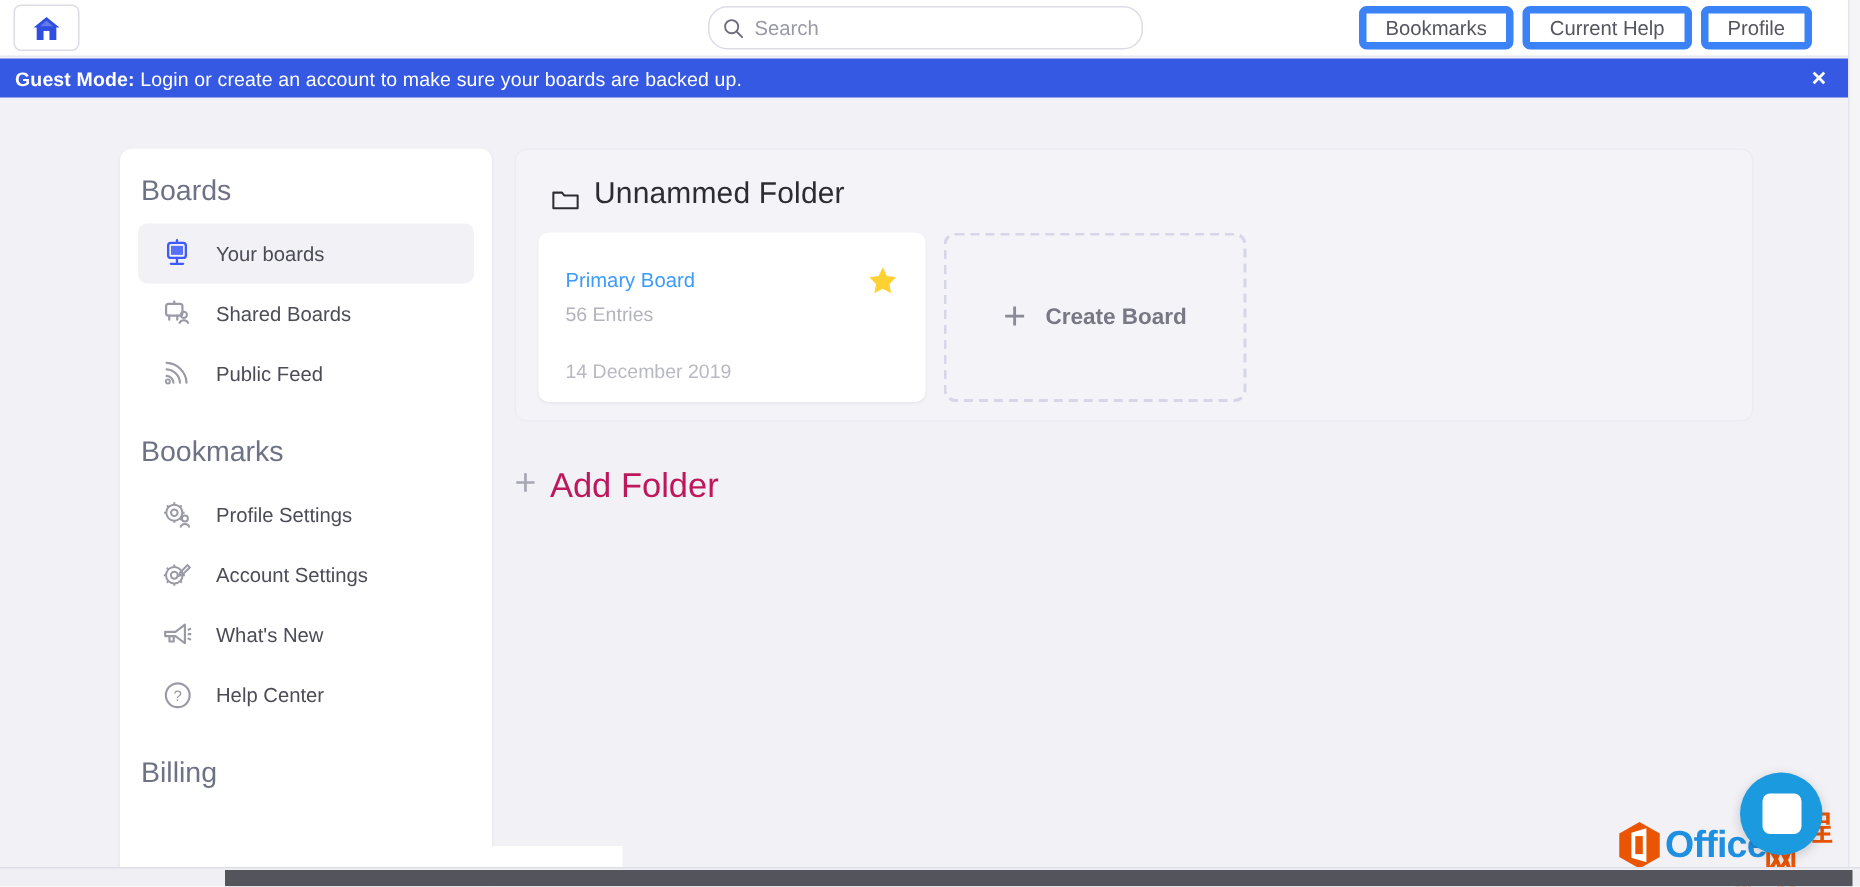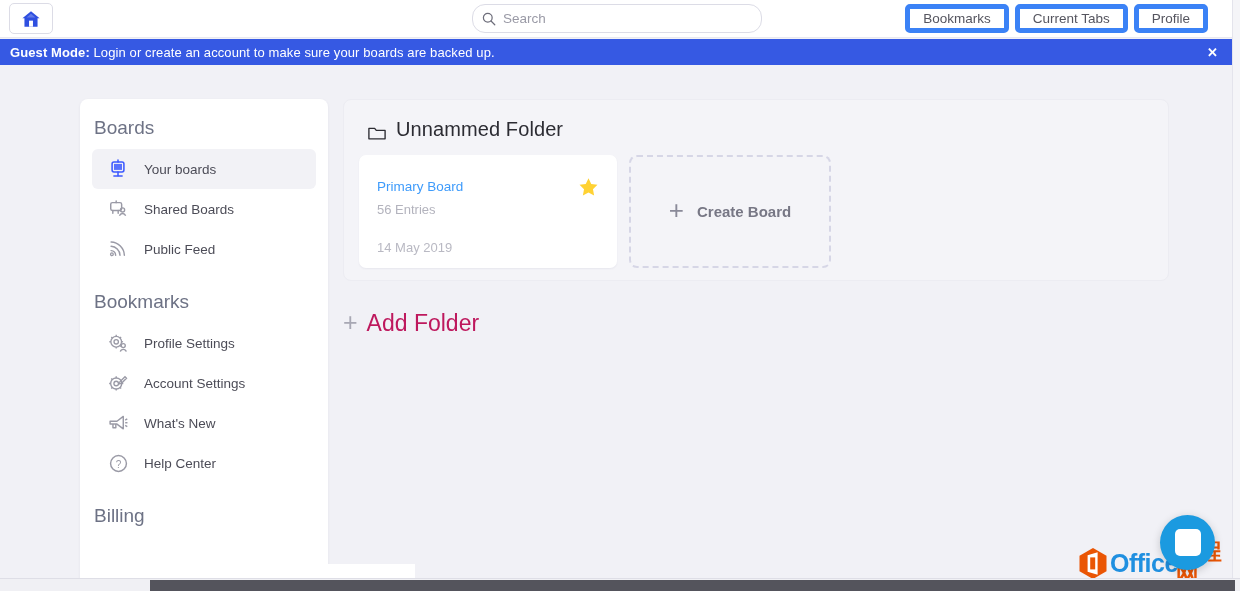--- a/index.html
+++ b/index.html
@@ -298,21 +298,21 @@
         <svg width="14" height="14" viewBox="0 0 16 16">
           <circle cx="6.6" cy="6.6" r="5" fill="none" stroke="#6d6d7a" stroke-width="1.4"></circle>
           <line x1="10.3" y1="10.3" x2="14.6" y2="14.6" stroke="#6d6d7a" stroke-width="1.4" stroke-linecap="round"></line>
         </svg>
       </span>
       <input class="search-input" type="text" placeholder="Search" style="">
     </div>
 
     <div class="topbtns">
       <div class="topbtn">Bookmarks</div>
-      <div class="topbtn">Current Tabs</div>
+      <div class="topbtn">Current Help</div>
       <div class="topbtn">Profile</div>
     </div>
   </div>
 
   <div class="banner">
     <div class="banner-text">
       <b>Guest Mode:</b><span> Login or create an account to make sure your boards are backed up.</span>
     </div>
     <div class="banner-close">✕</div>
   </div>
@@ -444,21 +444,21 @@
         </svg>
       </span>
       <span>Unnammed Folder</span>
     </div>
 
     <div class="cards-row">
 
       <div class="board-card">
         <div class="board-name">Primary Board</div>
         <div class="board-entries">56 Entries</div>
-        <div class="board-date">14 May 2019</div>
+        <div class="board-date">14 December 2019</div>
         <div class="board-star">
           <svg width="21" height="20" viewBox="0 0 22 21">
             <path d="M11 1.2 L13.9 7.3 L20.4 8.2 L15.7 12.9 L16.9 19.5 L11 16.3 L5.1 19.5 L6.3 12.9 L1.6 8.2 L8.1 7.3 Z" fill="#ffd233"></path>
           </svg>
         </div>
       </div>
 
       <div class="create-board">
         <div class="create-board-inner">
           <span class="plus-lg">+</span>

